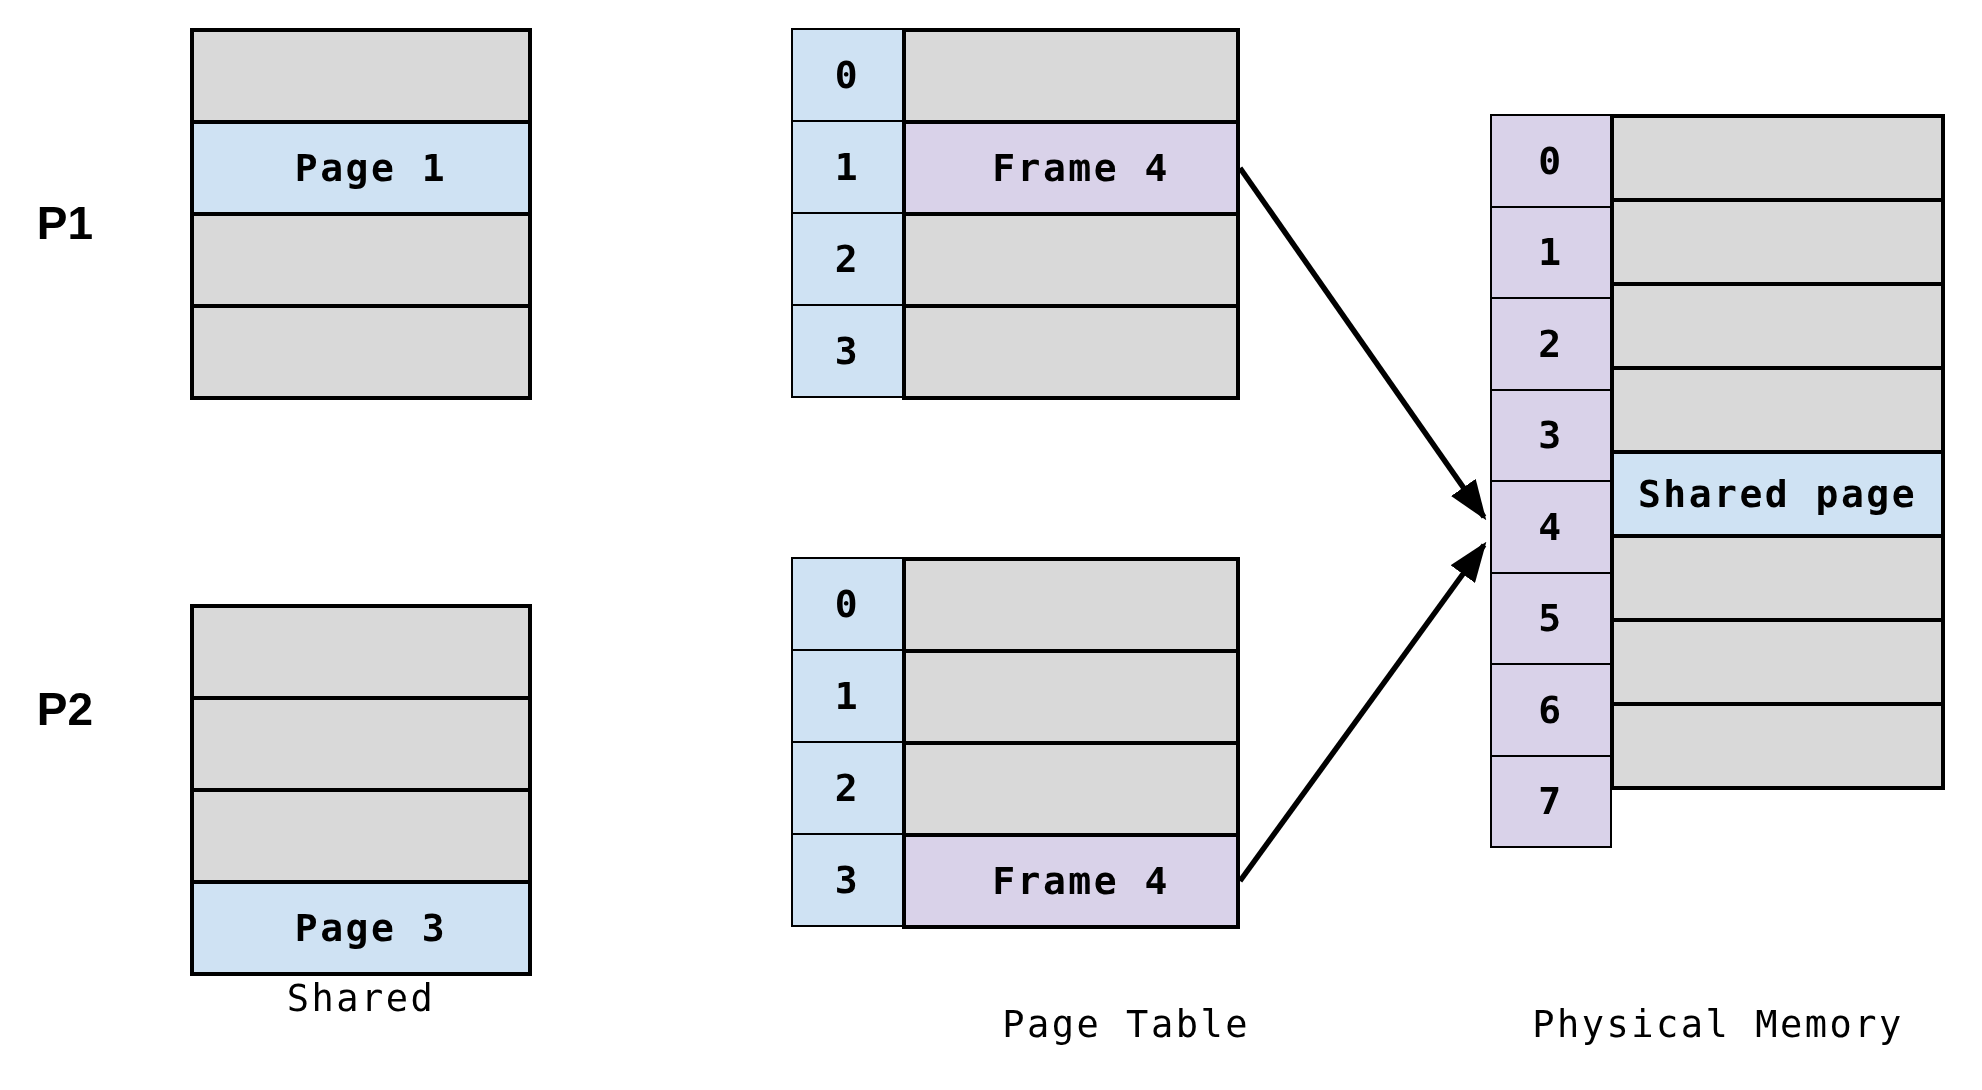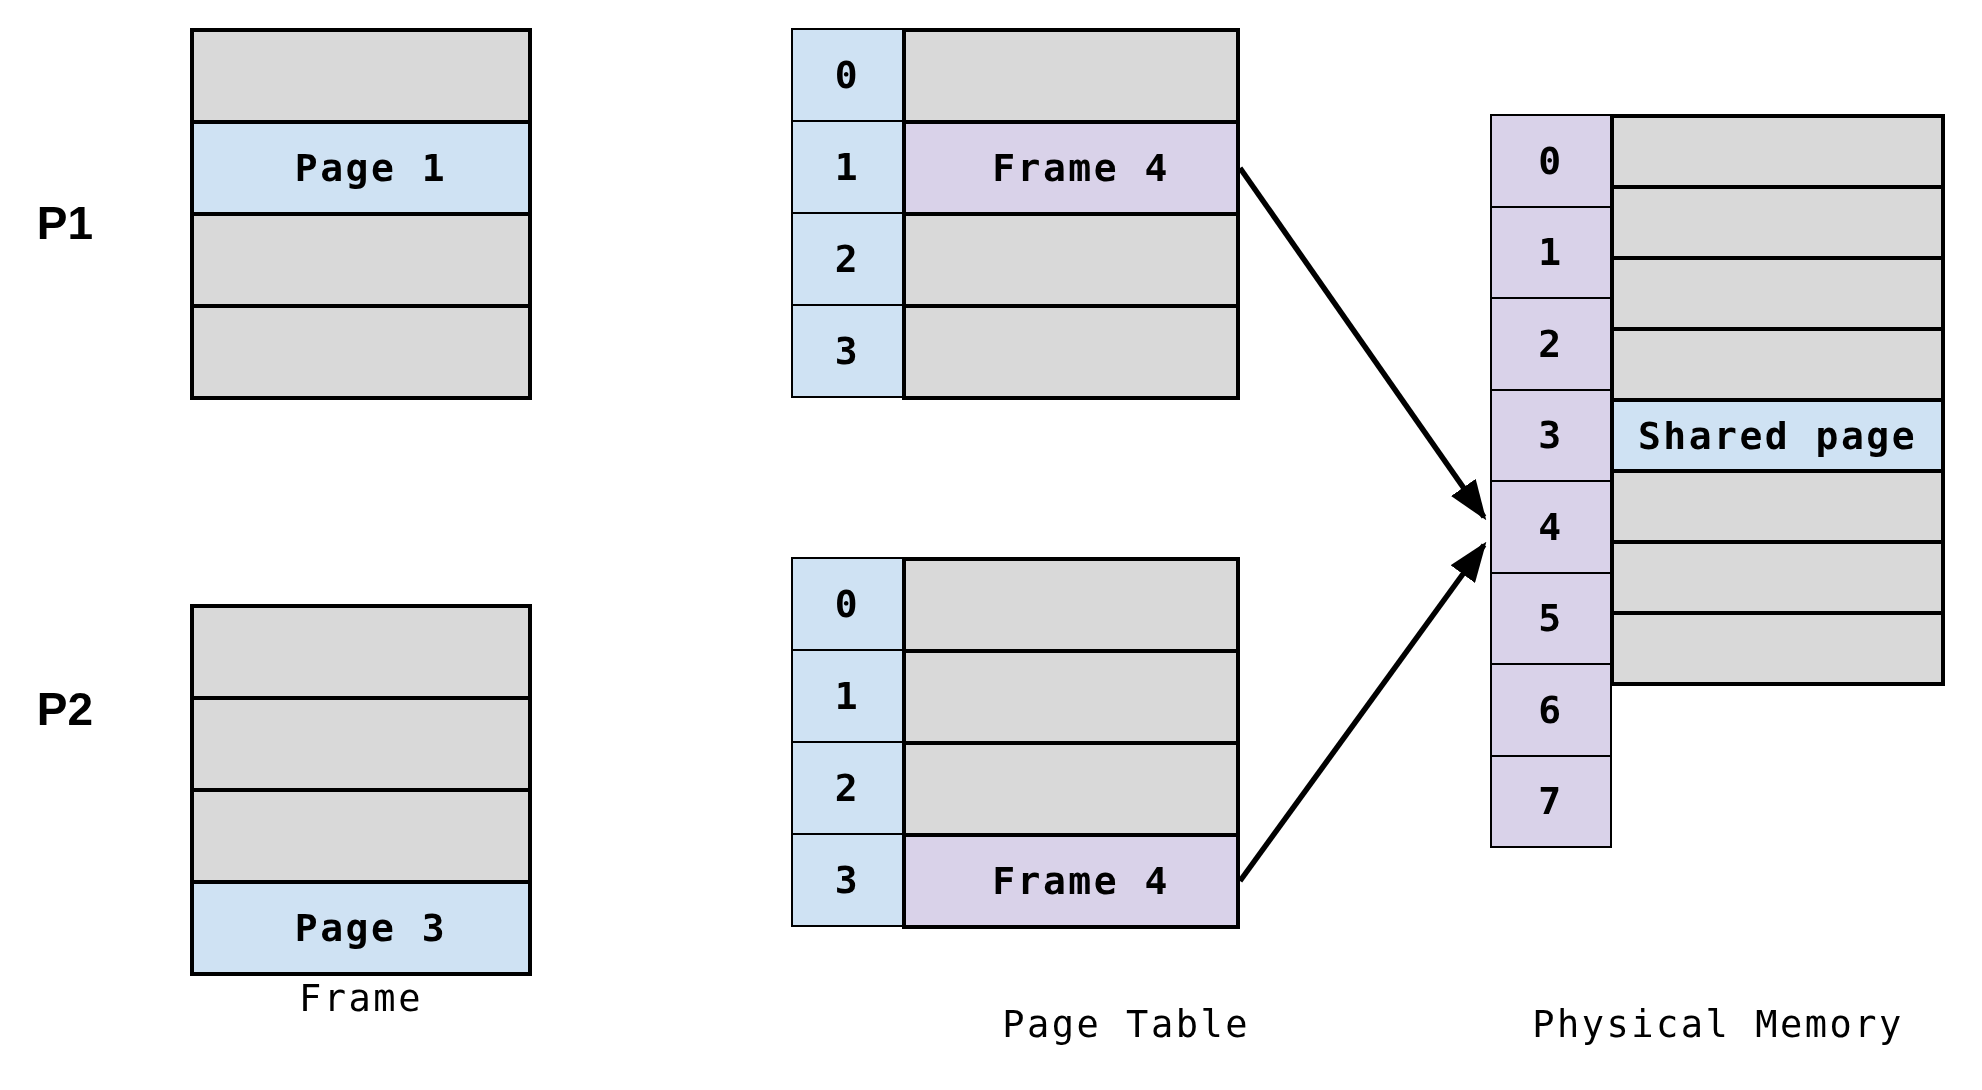--- a/index.html
+++ b/index.html
@@ -13,21 +13,21 @@
     box-sizing:border-box;display:flex;align-items:center;justify-content:center;
     border-style:solid;border-color:var(--border-black);
     font-weight:bold;font-size:38px;letter-spacing:2.5px;white-space:nowrap;
   }
   
   .vm .cellrow,.ptd .cellrow{height:96px;border-width:4px;}
   .vm .cellrow + .cellrow,.ptd .cellrow + .cellrow{margin-top:-4px;padding-left:20px;}
   
   .pti .cellrow{height:94px;border-width:2px;}
   .pti .cellrow + .cellrow{margin-top:-2px;}
-  .pmd .cellrow{height:75px;border-width:4px;}
+  .pmd .cellrow{height:88px;border-width:4px;}
   .pmd .cellrow + .cellrow{margin-top:-4px;}
   .pmi .cellrow{height:93.5px;border-width:2px;}
   .pmi .cellrow + .cellrow{margin-top:-2px;}
   
   .c-gray{background:var(--cell-gray);}
   .c-blue{background:var(--highlight-blue);}
   .c-purple{background:var(--highlight-purple);}
   
   .p1vm {left:190px; top:28px;  width:342px;}
   .p2vm {left:190px; top:557px; width:342px;margin-top:47px;}
@@ -133,18 +133,18 @@
     <div class="cellrow c-gray"></div>
     <div class="cellrow c-gray"></div>
     <div class="cellrow c-gray"></div>
     <div class="cellrow c-blue">Shared page</div>
     <div class="cellrow c-gray"></div>
     <div class="cellrow c-gray"></div>
     <div class="cellrow c-gray"></div>
   </div>
 
   <div class="caption cap-vm">
-    <div>Frame</div>
+    <div>Shared</div>
   </div>
   <div class="caption cap-pt">Page Table</div>
   <div class="caption cap-pm">Physical Memory</div>
 
 </div>
 
 </body></html>

